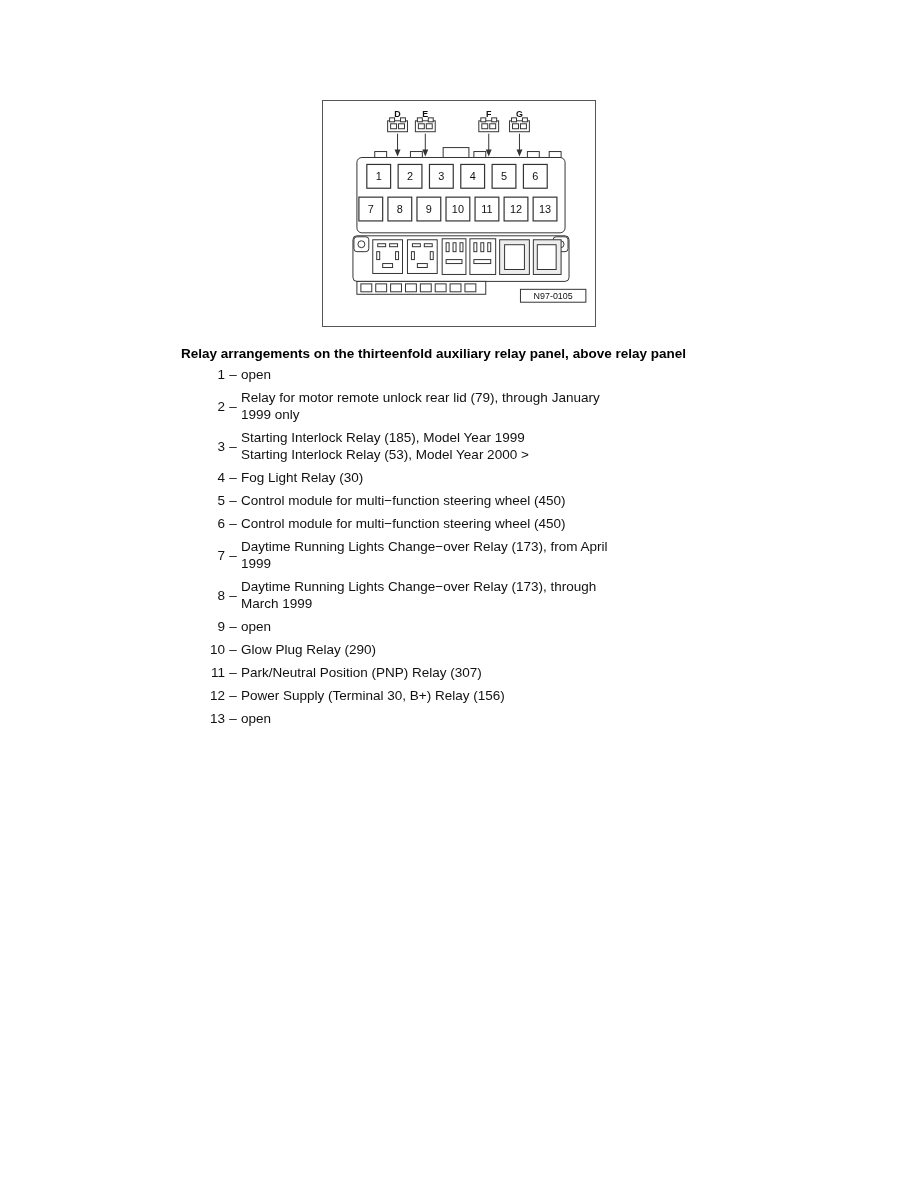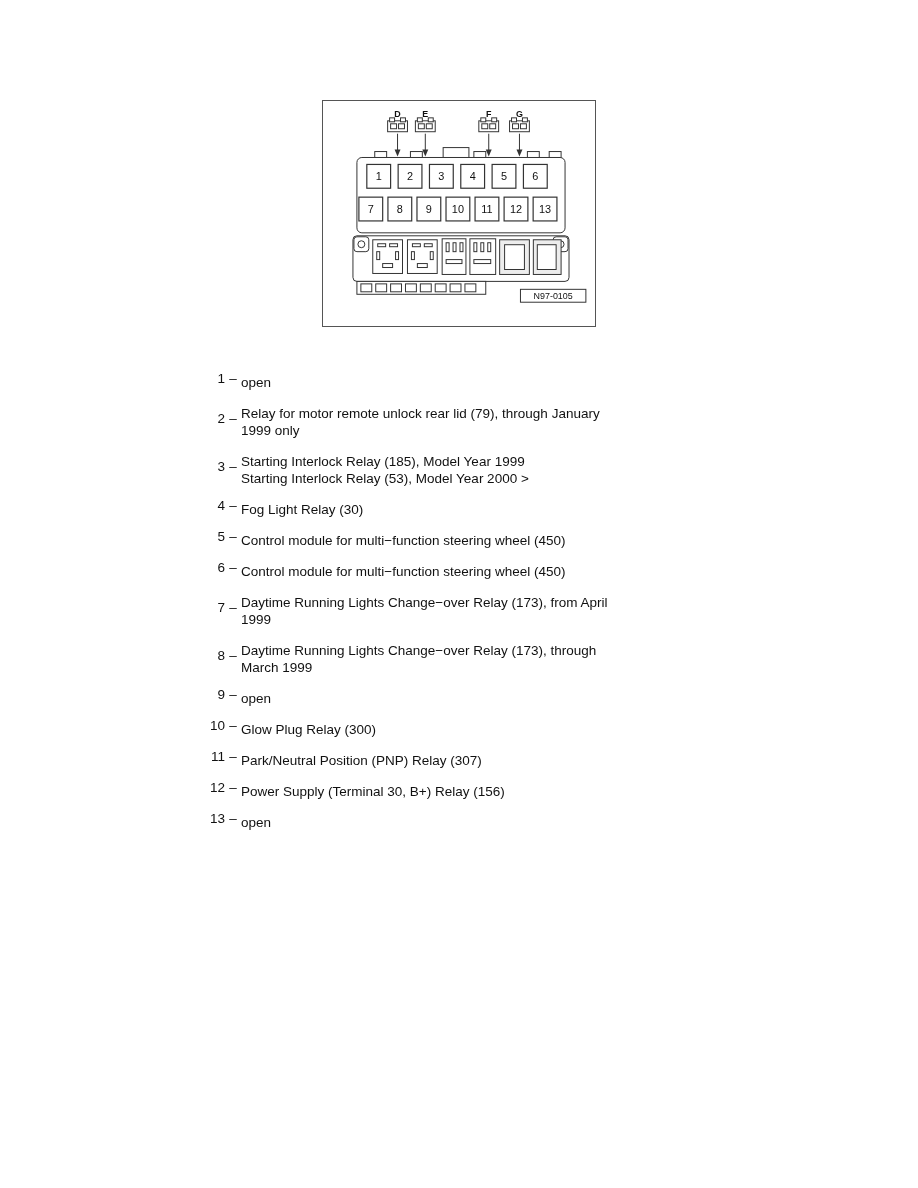--- a/index.html
+++ b/index.html
@@ -39,21 +39,21 @@
     line-height: 17px;
     color: #111;
   }
   .legend-row {
     display: flex;
     align-items: center;
     margin-bottom: 6px;
   }
   .legend-num { flex: 0 0 44px; text-align: right; }
   .legend-dash { flex: 0 0 16px; text-align: center; }
-  .legend-text { flex: 1; margin-top: 8px; }
+  .legend-text { flex: 1; }
 </style>
 </head>
 <body>
 
 <div class="page">
 
   <div class="figure-box">
     <svg viewBox="0 0 274 227">
 
       <g id="connectors">
@@ -191,20 +191,21 @@
         <rect x="143" y="184.5" width="11" height="8"></rect>
       </g>
 
       <g>
         <rect x="199" y="190" width="66" height="13" fill="#ffffff" stroke="#333" stroke-width="1"></rect>
         <text x="232" y="200" text-anchor="middle" font-size="9" fill="#111">N97-0105</text>
       </g>
     </svg>
   </div>
 
+  <div class="heading">Relay arrangements on the thirteenfold auxiliary relay panel, above relay panel</div>
 
   <div class="legend">
       <div class="legend-row">
         <span class="legend-num">1</span>
         <span class="legend-dash">–</span>
         <div class="legend-text">open</div>
       </div>
       <div class="legend-row">
         <span class="legend-num">2</span>
         <span class="legend-dash">–</span>
@@ -241,21 +242,21 @@
         <div class="legend-text">Daytime Running Lights Change−over Relay (173), through<br>March 1999</div>
       </div>
       <div class="legend-row">
         <span class="legend-num">9</span>
         <span class="legend-dash">–</span>
         <div class="legend-text">open</div>
       </div>
       <div class="legend-row">
         <span class="legend-num">10</span>
         <span class="legend-dash">–</span>
-        <div class="legend-text">Glow Plug Relay (300)</div>
+        <div class="legend-text">Glow Plug Relay (290)</div>
       </div>
       <div class="legend-row">
         <span class="legend-num">11</span>
         <span class="legend-dash">–</span>
         <div class="legend-text">Park/Neutral Position (PNP) Relay (307)</div>
       </div>
       <div class="legend-row">
         <span class="legend-num">12</span>
         <span class="legend-dash">–</span>
         <div class="legend-text">Power Supply (Terminal 30, B+) Relay (156)</div>

